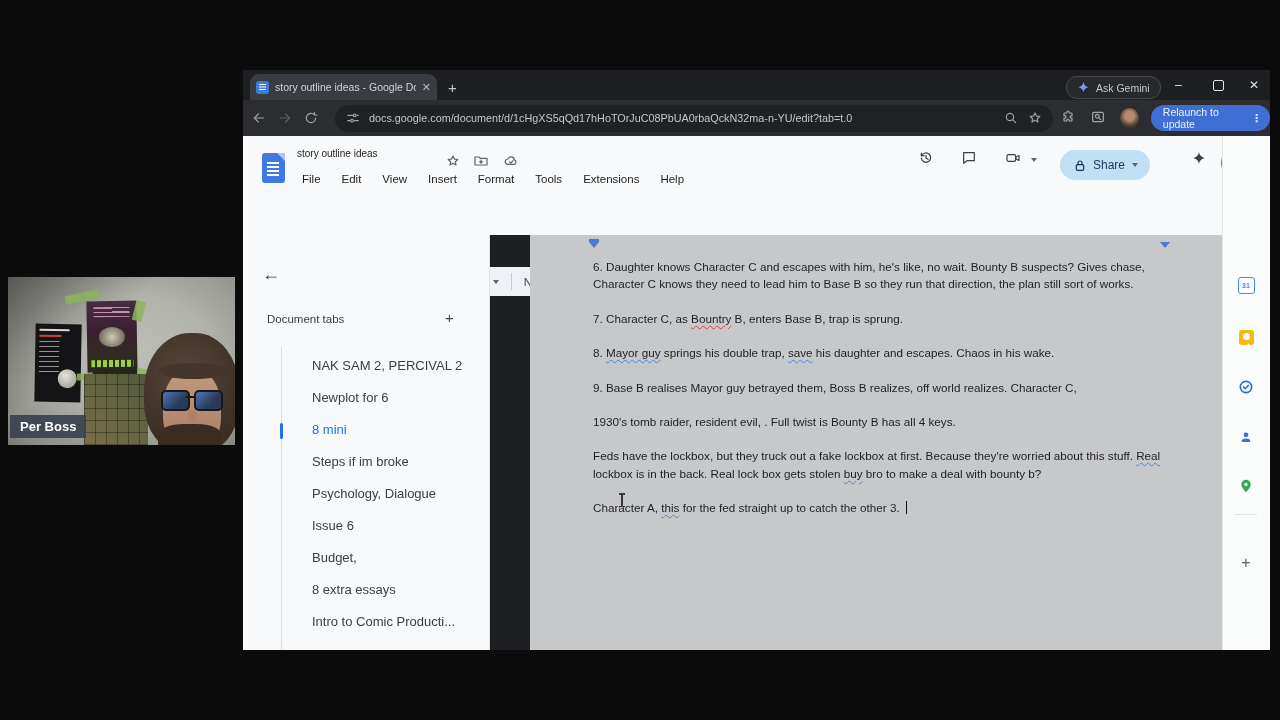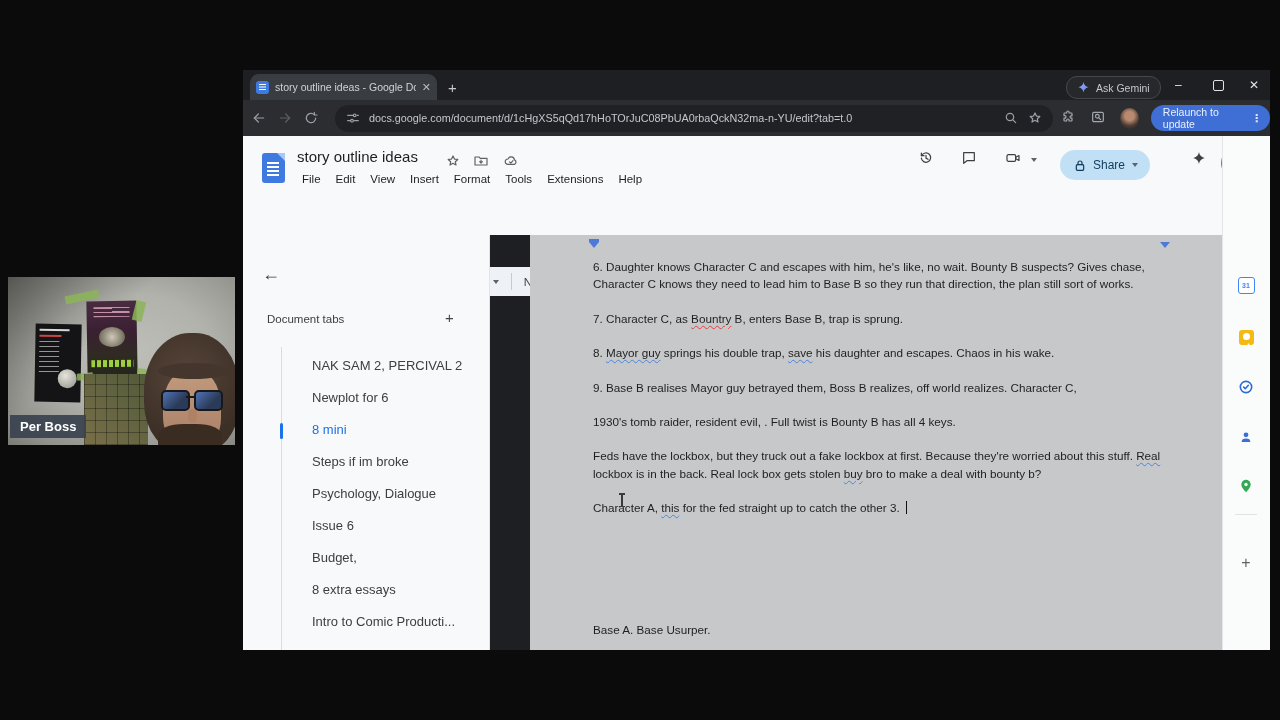--- a/index.html
+++ b/index.html
@@ -37,23 +37,23 @@
        gap:7px;padding:0 8px 0 12px;}
   #relaunch .lbl{font-size:10.5px;color:#eaf0fc;}
   #relaunch .dots{color:#dfe7f8;font-size:11px;font-weight:bold;}
   
   #docs-chrome{left:0;top:66px;width:100%;height:99px;background:#f8f9fa;}
   #docs-icon{left:19px;top:17px;width:23px;height:30px;background:#3f7ae0;border-radius:3px;position:absolute;}
   #docs-icon::before{content:"";position:absolute;right:0;top:0;border-style:solid;border-width:0 8px 8px 0;
        border-color:transparent #a8c7fa transparent transparent;}
   #docs-icon::after{content:"";position:absolute;left:5px;top:9px;width:12px;height:2px;background:#fff;
        box-shadow:0 4px 0 #fff,0 8px 0 #fff,0 12px 0 #fff;}
-  #doc-title{left:54px;top:12px;font-size:15px;color:#1f1f1f;}
+  #doc-title{left:54px;top:12px;font-size:10px;color:#1f1f1f;}
   .title-ic{top:17px;width:15px;height:15px;color:#5f6368;}
-  #menu-row{left:53px;top:34px;display:flex;gap:3px;}
+  #menu-row{left:53px;top:34px;display:flex;gap:9px;}
   .menu-item{font-size:11.5px;color:#1f1f1f;padding:3px 6px;border-radius:4px;}
   .hdr-ic{top:14px;width:20px;height:20px;color:#3d4043;}
   #share-pill{left:817px;top:14px;height:30px;border-radius:15px;background:#c2e0f5;display:flex;
        align-items:center;gap:7px;padding:0 12px;}
   #share-pill .lbl{font-size:12px;color:#123a5c;font-weight:500;}
   #share-pill .lock{width:14px;height:14px;color:#123a5c;}
   #docs-avatar{left:978px;top:11px;width:32px;height:32px;border-radius:50%;
        background:conic-gradient(#e5443a 0 90deg,#f4b400 90deg 180deg,#34a853 180deg 270deg,#4285f4 270deg 360deg);
        display:flex;align-items:center;justify-content:center;}
   #docs-avatar .photo{width:27px;height:27px;border-radius:50%;border:1.5px solid #f8f9fa;
@@ -476,21 +476,20 @@
       <div class="indent-marker abs" style="left:630px;top:7px;"></div>
       <div id="doc-text" class="abs">
           <p><span>6. Daughter knows Character C and escapes with him, he's like, no wait. Bounty B suspects? Gives chase, Character C knows they need to lead him to Base B so they run that direction, the plan still sort of works.</span></p>
           <p><span>7. Character C, as </span><span class="sq-red">Bountry</span><span> B, enters Base B, trap is sprung.</span></p>
           <p><span>8.  </span><span class="sq-blue">Mayor guy</span><span> springs his double trap, </span><span class="sq-blue">save</span><span> his daughter and escapes. Chaos in his wake.</span></p>
           <p><span>9. Base B realises Mayor guy betrayed them, Boss B realizes, off world realizes. Character C,</span></p>
           <p><span>1930's tomb raider, resident evil, . Full twist is Bounty B has all 4 keys.</span></p>
           <p><span>Feds have the lockbox, but they truck out a fake lockbox at first. Because they're worried about this stuff. </span><span class="sq-blue">Real</span><span> lockbox is in the back. Real lock box gets stolen </span><span class="sq-blue">buy</span><span> bro to make a deal with bounty b?</span></p>
           <p><span>Character A, </span><span class="sq-blue">this</span><span> for the fed straight up to catch the other 3. </span><span class="caret"></span></p>
           <div style="height: 87px;"></div>
-          <p><span>Base A. Base Usurper.</span></p>
         </div>
       <div id="doc-scroll" class="abs"></div>
       <div id="ibeam" class="abs">
           <span class="stem"></span>
         </div>
     </div>
 
     <div id="sidepanel" class="abs">
       <div class="sp-item abs" style="top:140px;">
         <span id="sp-calendar">31</span>

